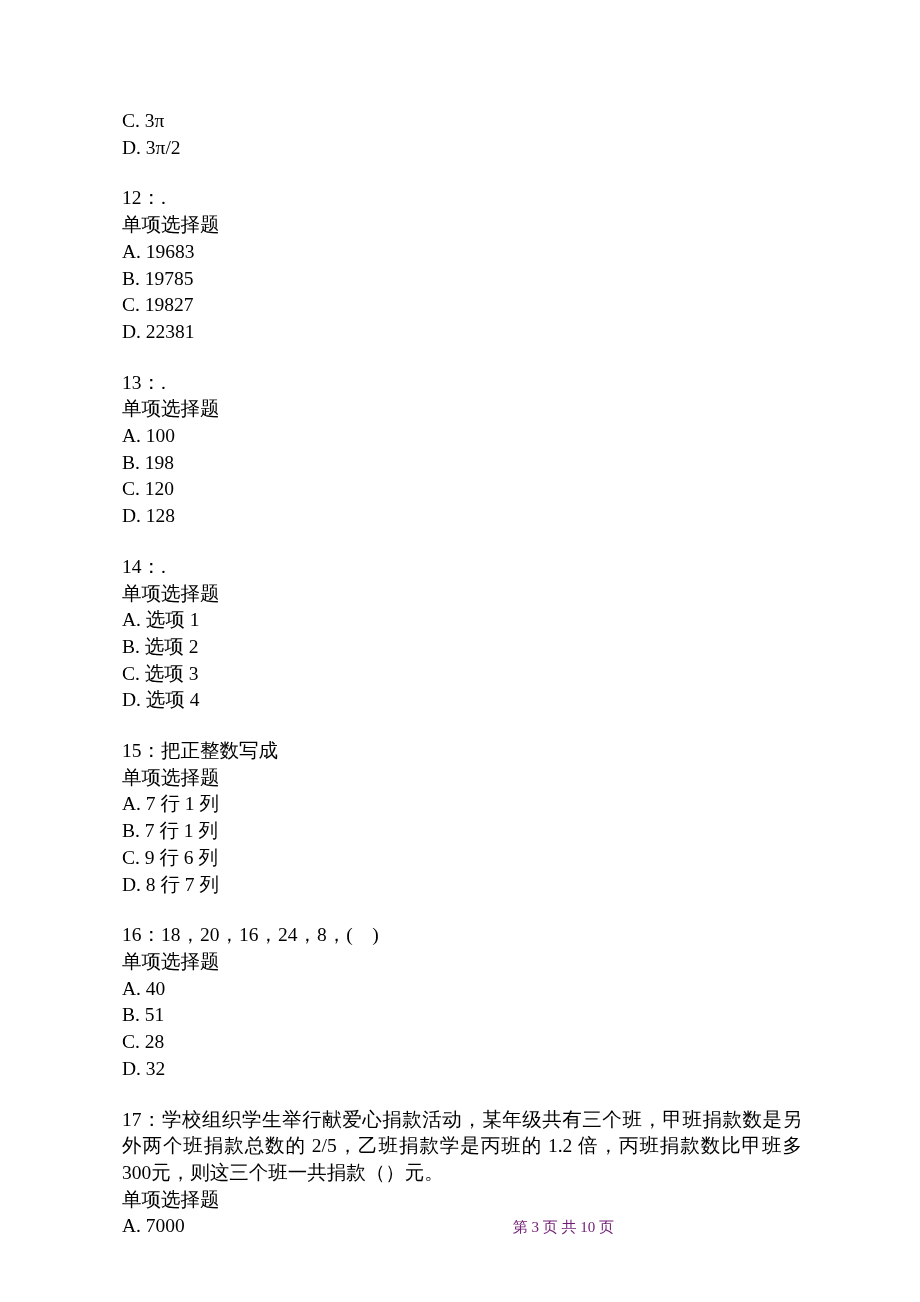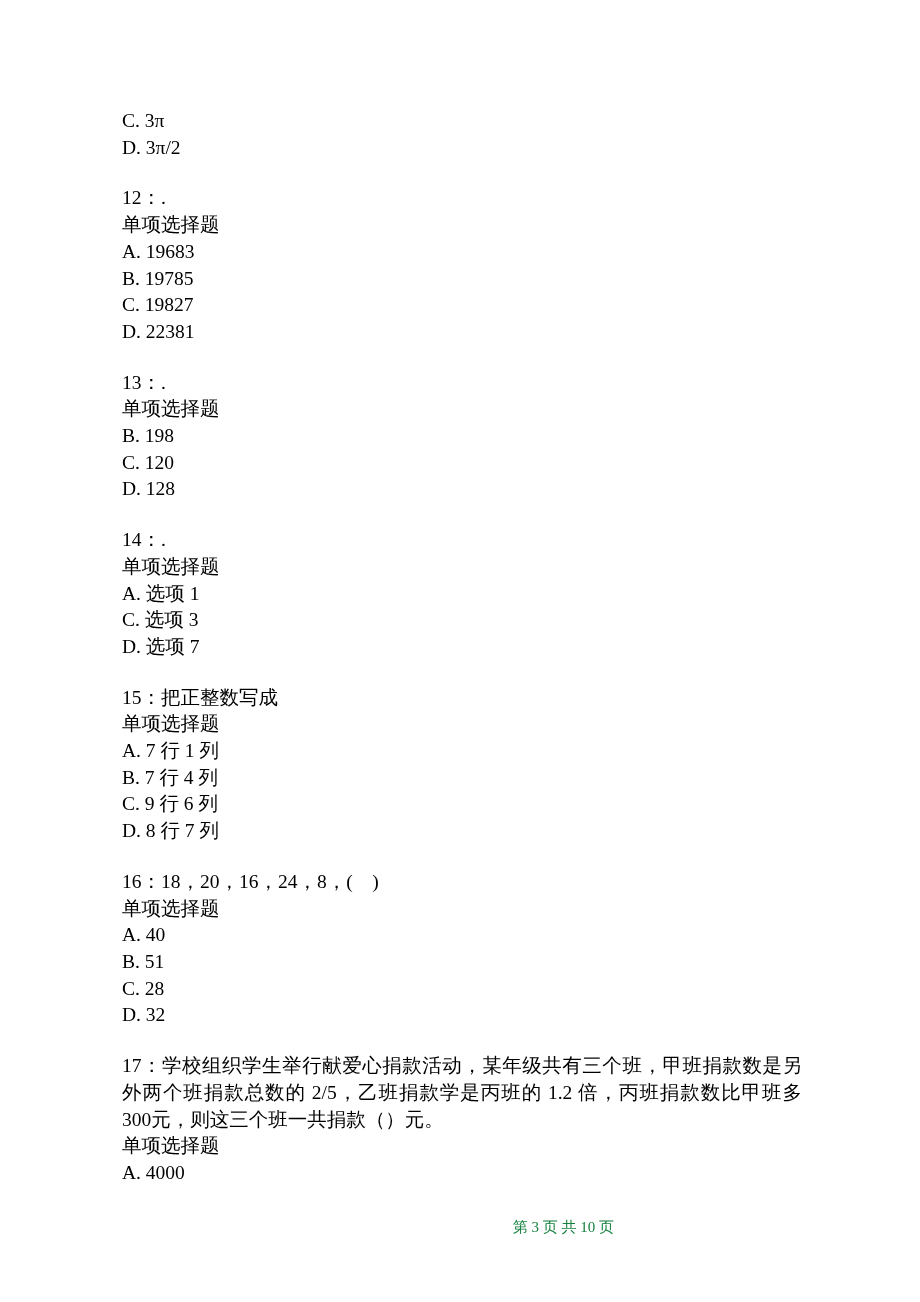--- a/index.html
+++ b/index.html
@@ -29,21 +29,21 @@
     margin-bottom: 24px;
   }
   .blk .line, .blk .opt {
     white-space: pre-wrap;
   }
   .footer {
     position: absolute;
     right: 122px;
     bottom: 64px;
     font-size: 15px;
-    color: #15803d;
+    color: #701a75;
   }
   .footer .pg {
     white-space: pre;
   }
 </style>
 </head>
 <body>
 
 <div class="page">
   <div class="content">
@@ -58,55 +58,57 @@
       <div class="line">单项选择题</div>
       <div class="opt">A. 19683</div>
       <div class="opt">B. 19785</div>
       <div class="opt">C. 19827</div>
       <div class="opt">D. 22381</div>
     </div>
 
     <div class="blk">
       <div class="line">13：.</div>
       <div class="line">单项选择题</div>
+      <div class="opt">A. 100</div>
       <div class="opt">B. 198</div>
       <div class="opt">C. 120</div>
       <div class="opt">D. 128</div>
     </div>
 
     <div class="blk">
       <div class="line">14：.</div>
       <div class="line">单项选择题</div>
       <div class="opt">A. 选项 1</div>
+      <div class="opt">B. 选项 2</div>
       <div class="opt">C. 选项 3</div>
-      <div class="opt">D. 选项 7</div>
+      <div class="opt">D. 选项 4</div>
     </div>
 
     <div class="blk">
       <div class="line">15：把正整数写成</div>
       <div class="line">单项选择题</div>
       <div class="opt">A. 7 行 1 列</div>
-      <div class="opt">B. 7 行 4 列</div>
+      <div class="opt">B. 7 行 1 列</div>
       <div class="opt">C. 9 行 6 列</div>
       <div class="opt">D. 8 行 7 列</div>
     </div>
 
     <div class="blk">
       <div class="line">16：18，20，16，24，8，(　)</div>
       <div class="line">单项选择题</div>
       <div class="opt">A. 40</div>
       <div class="opt">B. 51</div>
       <div class="opt">C. 28</div>
       <div class="opt">D. 32</div>
     </div>
 
     <div class="blk">
       <div class="line" style="text-align:justify;">17：学校组织学生举行献爱心捐款活动，某年级共有三个班，甲班捐款数是另外两个班捐款总数的 2/5，乙班捐款学是丙班的 1.2 倍，丙班捐款数比甲班多 300元，则这三个班一共捐款（）元。</div>
       <div class="line">单项选择题</div>
-      <div class="opt">A. 4000</div>
+      <div class="opt">A. 7000</div>
     </div>
 
   </div>
 
   <div class="footer">
     <span class="pg">第 3 页 共 10 页</span>
   </div>
 </div>
 
 </body></html>

